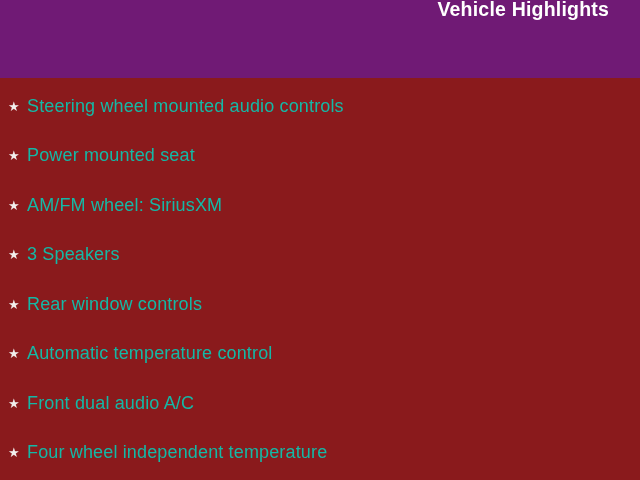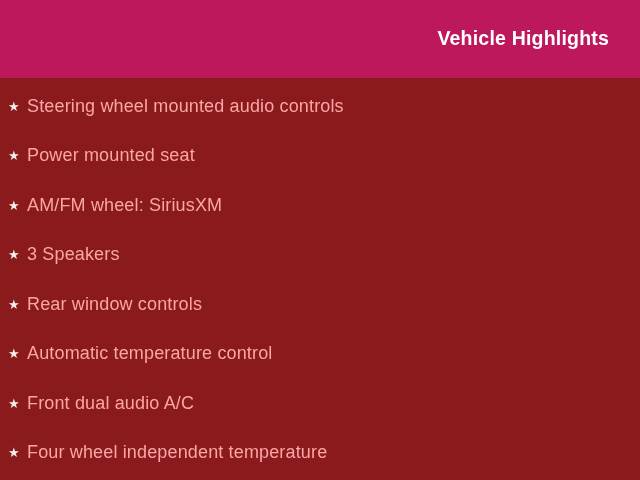--- a/index.html
+++ b/index.html
@@ -23,24 +23,24 @@
     overflow: hidden;
   }
 
   
   #header {
     position: absolute;
     left: 0;
     top: 0;
     width: 640px;
     height: 78px;
-    background: #be185d;
+    background: #701a75;
     box-sizing: border-box;
     display: flex;
-    align-items: center;
+    align-items: flex-start;
     justify-content: flex-end;
     padding-right: 31px;
   }
   #header-title {
     color: #ffffff;
     font-size: 19.5px;
     font-weight: bold;
     letter-spacing: 0.2px;
     line-height: 1;
     white-space: nowrap;
@@ -81,21 +81,21 @@
     display: inline-block;
     width: 19px;
     color: #f2efed;
     font-size: 13px;
     line-height: 1;
     text-align: left;
     flex: 0 0 auto;
   }
 
   .highlight-label {
-    color: #fca5a5;
+    color: #14b8a6;
     font-size: 18px;
     line-height: 1;
     font-weight: normal;
     letter-spacing: 0.15px;
     -webkit-font-smoothing: antialiased;
   }
 </style>
 </head>
 <body>
 

